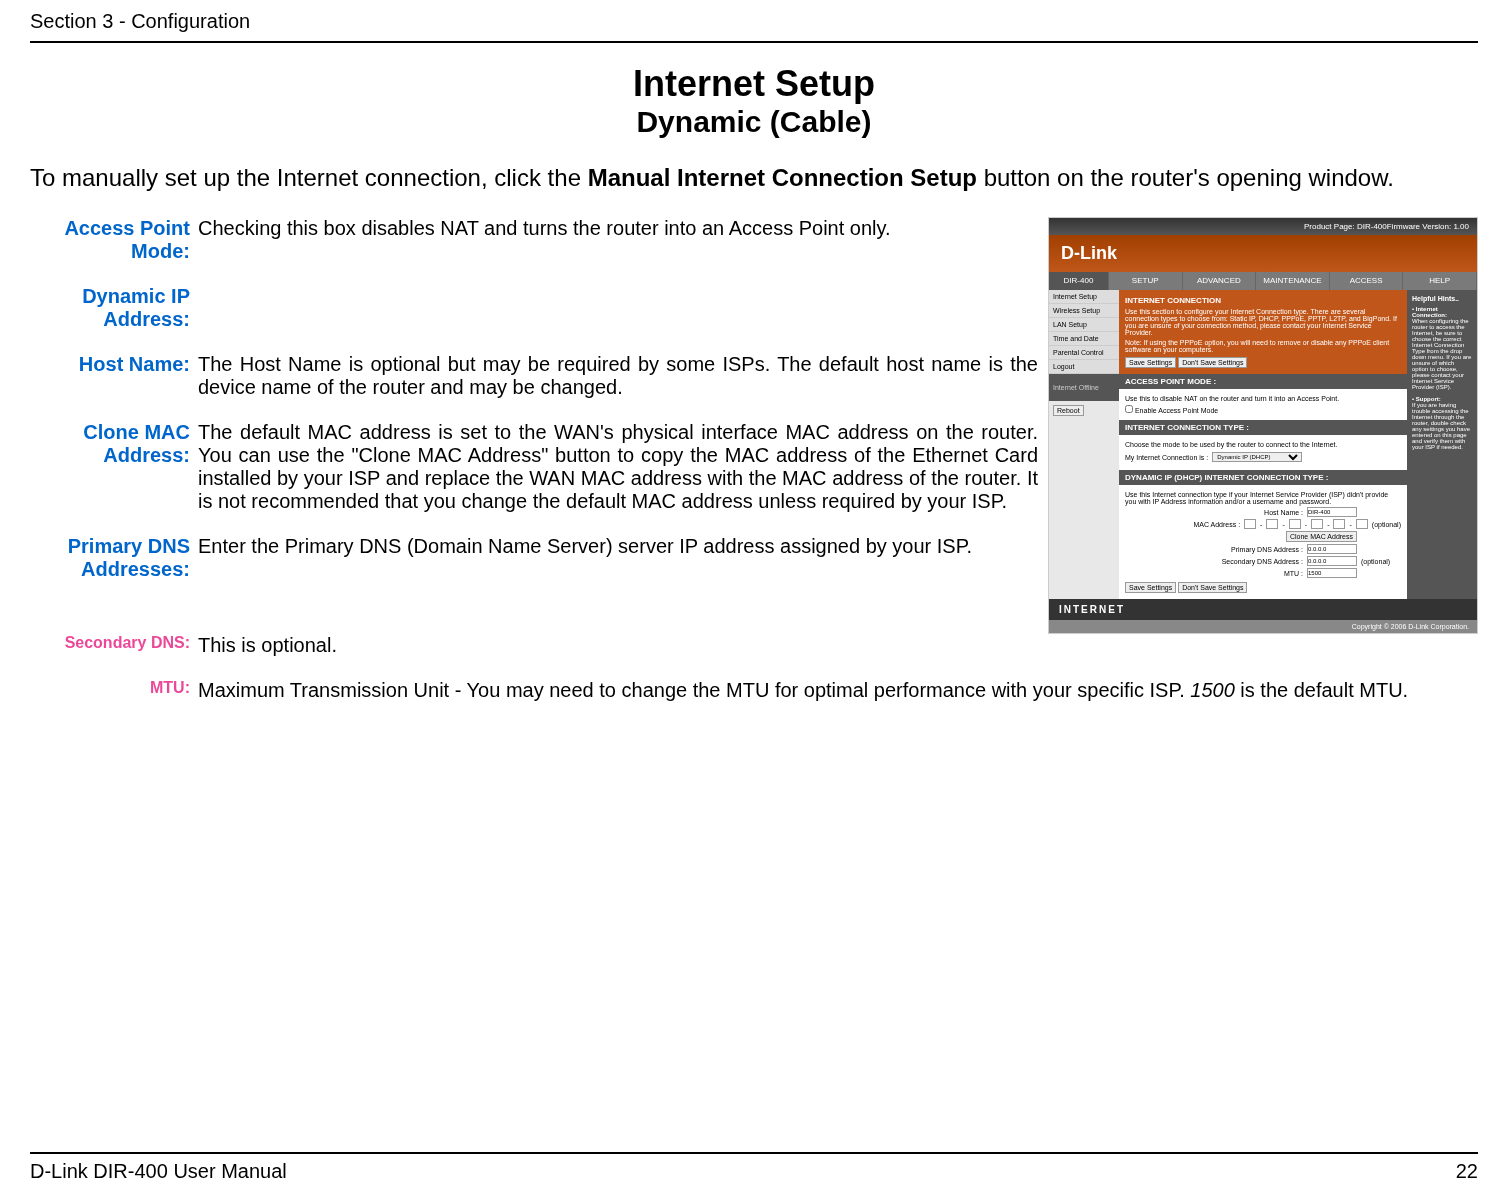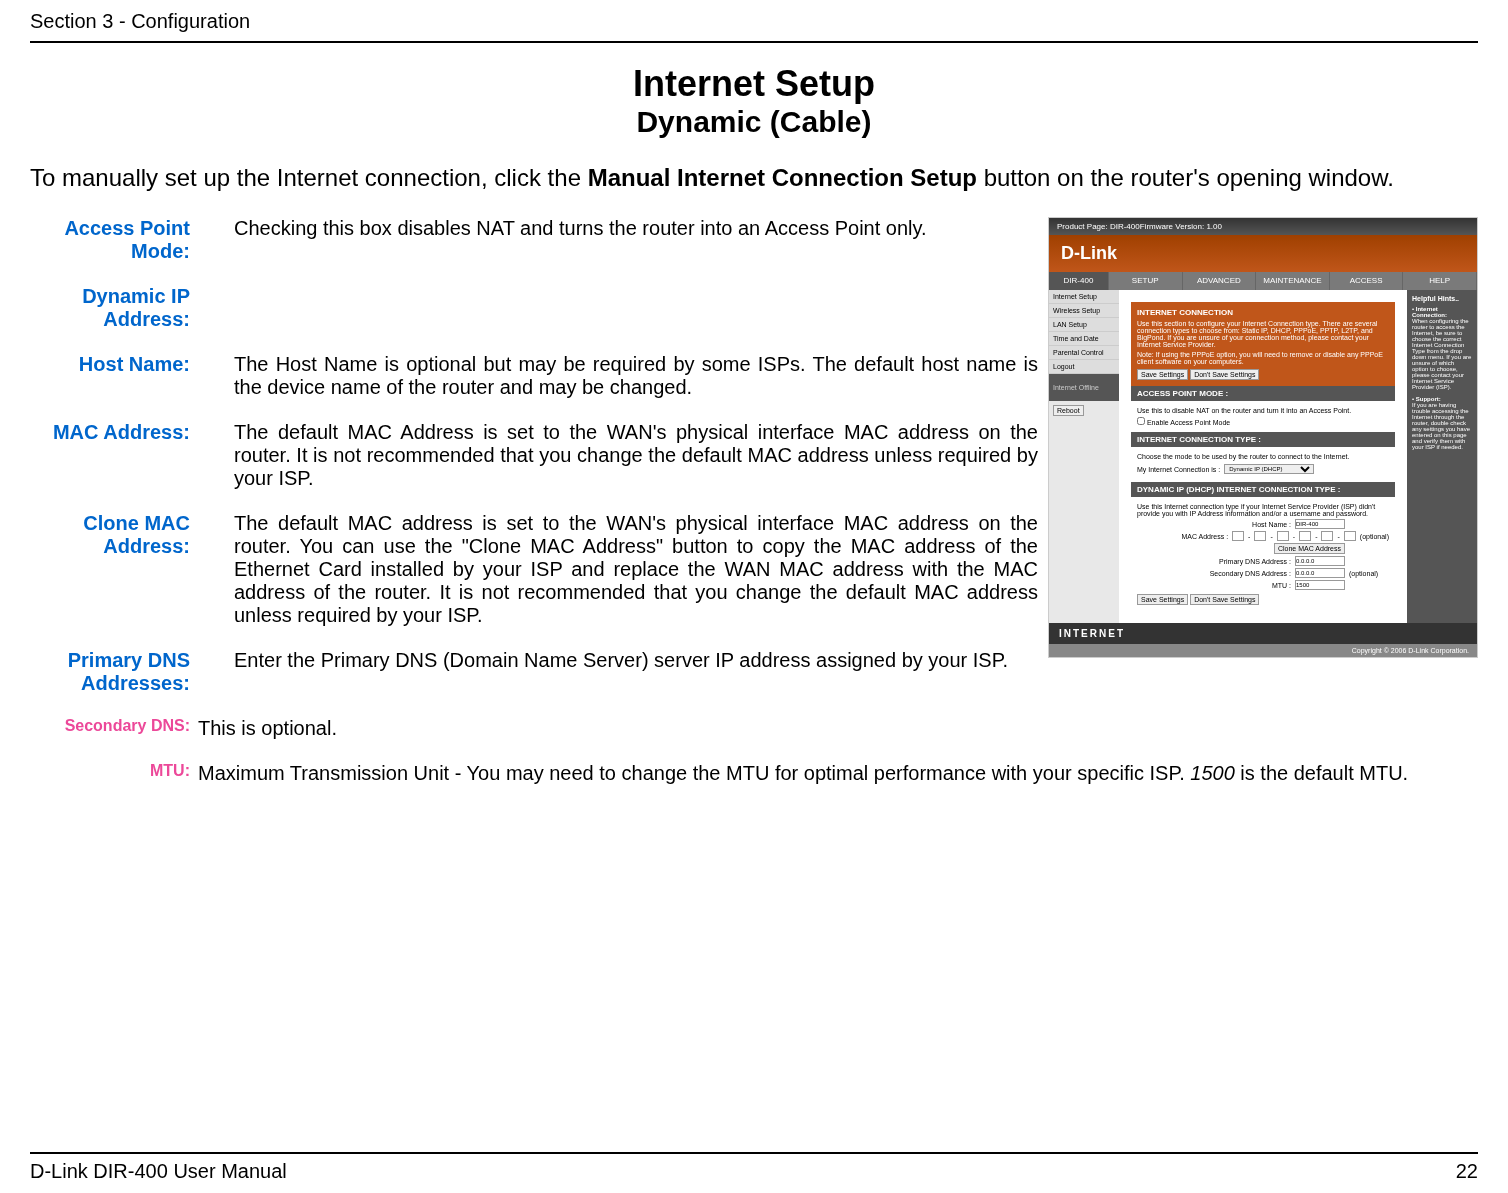--- a/index.html
+++ b/index.html
@@ -47,21 +47,20 @@
     .content-area {
       display: flex;
       gap: 10px;
     }
     .definitions {
       flex: 1;
     }
     .def-row {
       display: flex;
       margin-bottom: 22px;
-      gap: 36px;
     }
     .def-label {
       width: 168px;
       text-align: right;
       color: #0066cc;
       font-weight: bold;
       font-size: 20px;
       padding-right: 8px;
       flex-shrink: 0;
     }
@@ -81,21 +80,21 @@
     .router-ui {
       border: 1px solid #ccc;
       background: #f5f5f5;
       font-size: 8px;
     }
     .router-top {
       background: linear-gradient(#333, #555);
       color: #fff;
       padding: 4px 8px;
       display: flex;
-      justify-content: flex-start;
+      justify-content: flex-end;
     }
     .router-brand {
       background: linear-gradient(#a04000, #c0561a);
       padding: 8px 12px;
     }
     .brand-text {
       color: #fff;
       font-size: 18px;
       font-weight: bold;
     }
@@ -132,21 +131,21 @@
     }
     .sidebar-offline {
       background: #555;
       color: #ccc;
       padding: 10px 4px;
       font-size: 7px;
     }
     .center-content {
       flex: 1;
       background: #fff;
-      padding: 12px;
+      padding: 0;
     }
     .orange-box {
       background: #c0561a;
       color: #fff;
       padding: 6px;
       font-size: 7px;
     }
     .orange-box h4 {
       font-size: 8px;
       margin-bottom: 3px;
@@ -263,24 +262,20 @@
 
     <div class="def-row">
       <div class="def-label">Dynamic IP Address:</div>
     </div>
 
     <div class="def-row">
       <div class="def-label">Host Name:</div>
       <div class="def-value">The Host Name is optional but may be required by some ISPs. The default host name is the device name of the router and may be changed.</div>
     </div>
 
-    <div class="def-row">
-      <div class="def-label">MAC Address:</div>
-      <div class="def-value">The default MAC Address is set to the WAN's physical interface MAC address on the router. It is not recommended that you change the default MAC address unless required by your ISP.</div>
-    </div>
 
     <div class="def-row">
       <div class="def-label">Clone MAC Address:</div>
       <div class="def-value">The default MAC address is set to the WAN's physical interface MAC address on the router. You can use the "Clone MAC Address" button to copy the MAC address of the Ethernet Card installed by your ISP and replace the WAN MAC address with the MAC address of the router. It is not recommended that you change the default MAC address unless required by your ISP.</div>
     </div>
 
     <div class="def-row">
       <div class="def-label">Primary DNS Addresses:</div>
       <div class="def-value">Enter the Primary DNS (Domain Name Server) server IP address assigned by your ISP.</div>
     </div>

